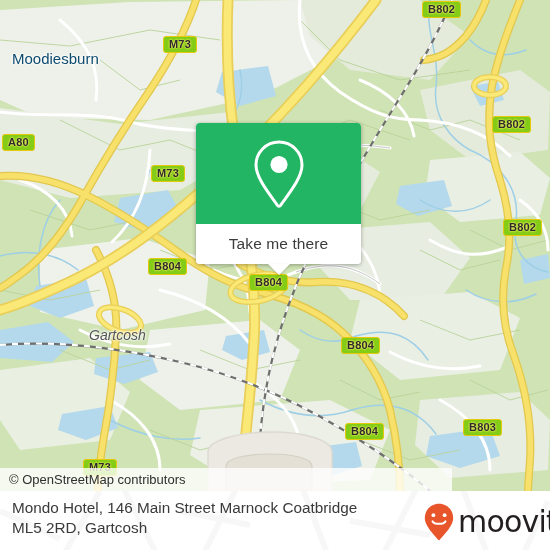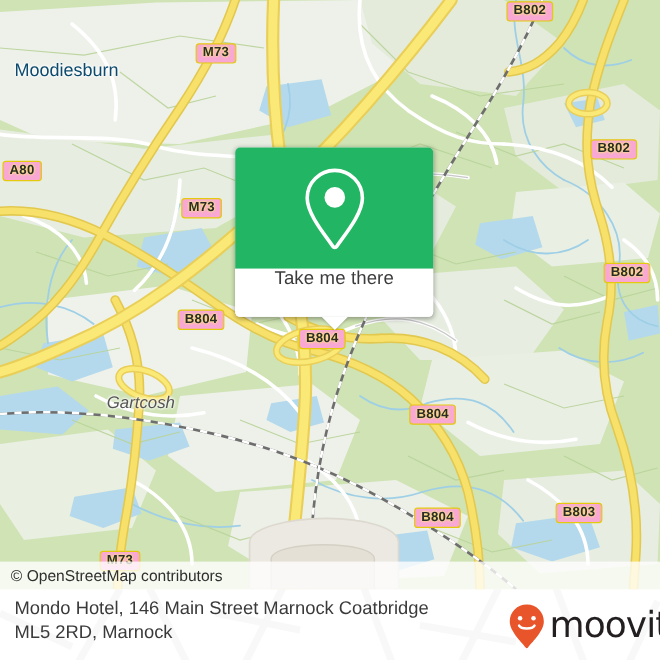--- a/index.html
+++ b/index.html
@@ -16,21 +16,21 @@
     position: absolute; left: 0; top: 0;
     width: 550px; height: 491px;
     overflow: hidden;
     background: #cfe3b4;
   }
   .svgmap { position:absolute; left:0; top:0; width:550px; height:491px; display:block; }
 
   
   .shield {
     position: absolute;
-    background: #f9a8d4;
+    background: #84cc16;
     border: 1.6px solid #e4c90c;
     border-radius: 3px;
     color: #2b2b2b;
     font-size: 11px;
     font-weight: bold;
     letter-spacing: .2px;
     padding: 1px 5px 2px 5px;
     line-height: 12px;
     white-space: nowrap;
     font-family: "Liberation Sans", sans-serif;
@@ -59,21 +59,21 @@
   .popup-head {
     height: 101px;
     background: #22b563;
     border-radius: 4px 4px 0 0;
     display: flex; align-items: center; justify-content: center;
   }
   .popup-body {
     height: 40px;
     background: #fff;
     border-radius: 0 0 4px 4px;
-    display: flex; align-items: flex-start; justify-content: center;
+    display: flex; align-items: center; justify-content: center;
   }
   .popup-body span {
     font-size: 15.5px;
     color: #3c3c3c;
     letter-spacing: .1px;
   }
   .popup-tail {
     position: absolute;
     left: 50%; bottom: -11px;
     margin-left: -11px;
@@ -81,21 +81,21 @@
     border-left: 11px solid transparent;
     border-right: 11px solid transparent;
     border-top: 11px solid #ffffff;
     filter: drop-shadow(0 1px 1px rgba(0,0,0,.18));
   }
 
   
   .attrib {
     position: absolute;
     left: 0; top: 468px;
-    width: 550px; height: 23px;
+    width: 452px; height: 23px;
     background: rgba(255,255,255,.78);
     display: flex; align-items: center;
   }
   .attrib span {
     font-size: 13px;
     color: #2f2f2f;
     padding-left: 9px;
     font-family: "Liberation Sans", sans-serif;
   }
 
@@ -343,21 +343,21 @@
         <path d="M350,30 L430,44"></path>
         <path d="M460,-10 L490,70"></path>
         <path d="M520,70 L548,10"></path>
         <path d="M60,70 L100,0"></path>
         <path d="M0,20 L60,48"></path>
       </g>
     </svg>
 
     <div class="footer-text" style="top:7px;">
       <div>Mondo Hotel, 146 Main Street Marnock Coatbridge</div>
-      <div>ML5 2RD, Marnock</div>
+      <div>ML5 2RD, Gartcosh</div>
     </div>
 
     <div class="brand" style="top:12px;">
       <svg width="30" height="38" viewBox="0 0 30 38">
         <path d="M15 0.8 C7 0.8 0.8 7 0.8 15 C0.8 23.6 12 33.6 14 36.6 C14.5 37.3 15.5 37.3 16 36.6 C18 33.6 29.2 23.6 29.2 15 C29.2 7 23 0.8 15 0.8 Z" fill="#e8552a"></path>
         <circle cx="9.4" cy="12.2" r="1.9" fill="#ffffff"></circle>
         <circle cx="20.6" cy="12.2" r="1.9" fill="#ffffff"></circle>
         <path d="M8.6 18.4 C10.4 21.6 19.6 21.6 21.4 18.4" fill="none" stroke="#ffffff" stroke-width="2.1" stroke-linecap="round"></path>
       </svg>
       <span class="brand-word">moovit</span>

